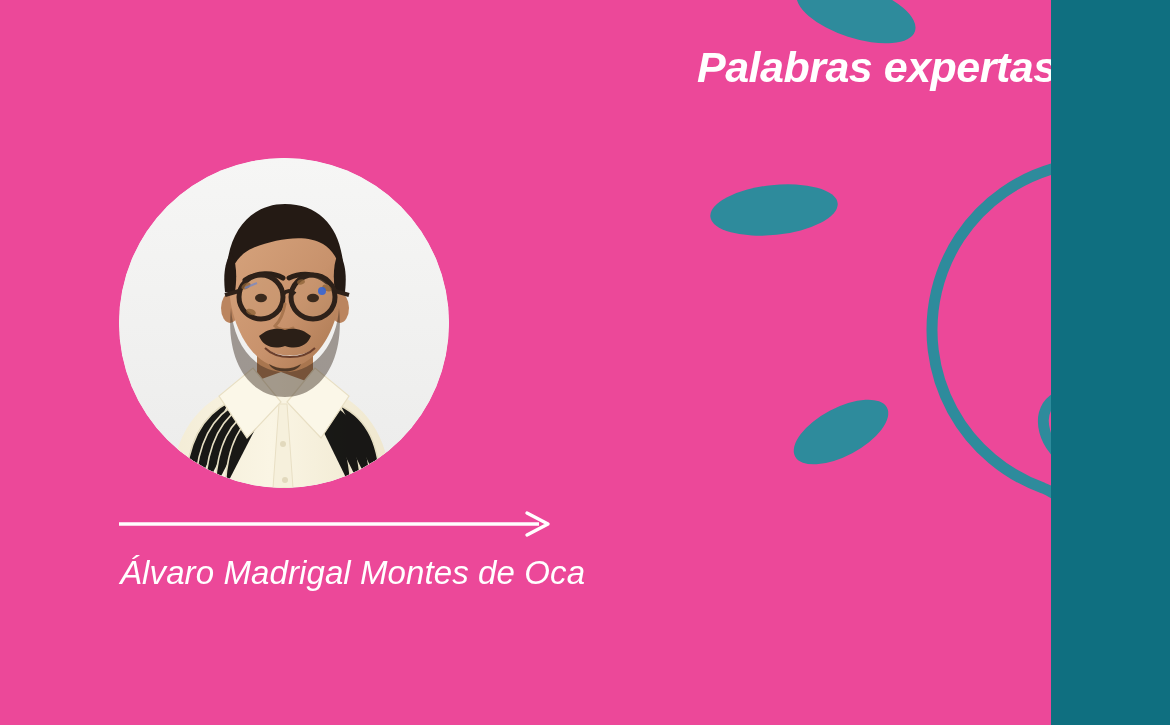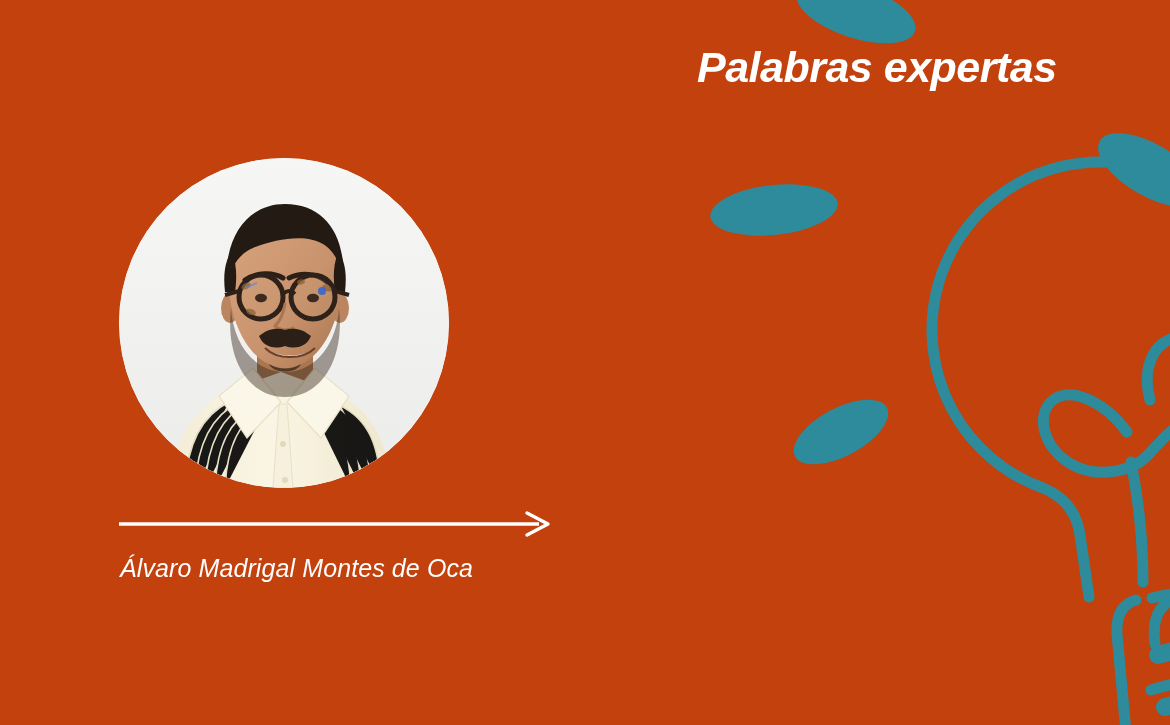--- a/index.html
+++ b/index.html
@@ -3,24 +3,24 @@
 <meta charset="utf-8">
 <title>Palabras expertas</title>
 <style>
   html, body {
     margin: 0;
     padding: 0;
     background: #0f6f80;
   }
   #card {
     position: relative;
-    width: 1170px;
+    width: 1051px;
     height: 725px;
     overflow: hidden;
-    background: #c2410c;
+    background: #ec4899;
     font-family: "Liberation Sans", sans-serif;
   }
 
   
   .deco {
     position: absolute;
     inset: 0;
     width: 1170px;
     height: 725px;
     pointer-events: none;
@@ -60,21 +60,21 @@
     top: 508px;
     width: 432px;
     height: 32px;
   }
 
   
   #name {
     position: absolute;
     left: 120px;
     top: 553px;
-    font-size: 25px;
+    font-size: 33px;
     font-style: italic;
     font-weight: 400;
     letter-spacing: 0.1px;
     color: #ffffff;
     white-space: nowrap;
     line-height: 1.2;
   }
 </style>
 </head>
 <body>

